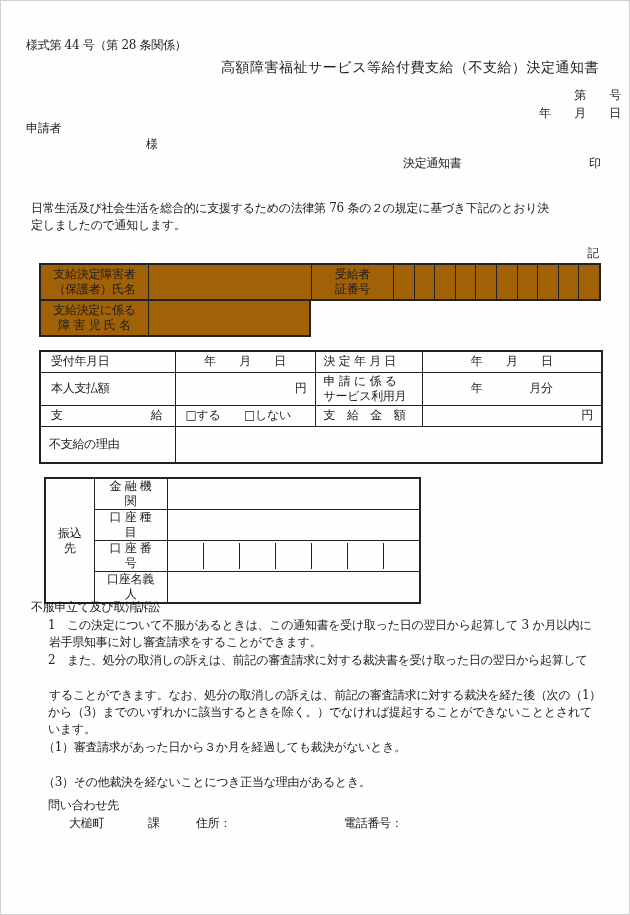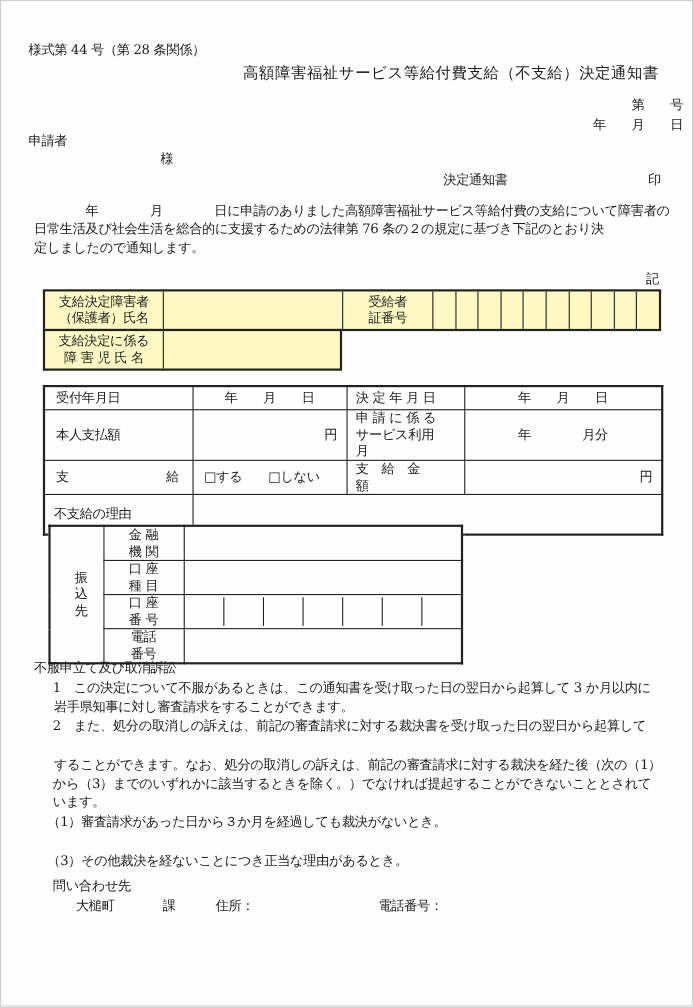--- a/index.html
+++ b/index.html
@@ -8,36 +8,36 @@
     position:relative; width:630px; height:915px; background:#fefefe;
     font-family:"DejaVu Serif","Liberation Serif",serif;
     font-size:12px; color:#1c1c1c; overflow:hidden; margin:0 auto;
     border:1px solid #cfcfcf;
   }
   .line { position:absolute; white-space:pre; letter-spacing:-0.3px; line-height:13px; }
   .title { font-size:14px; letter-spacing:0.5px; }
   .ctrline { text-align:right; }
 
   
-  .t1row { position:absolute; display:flex; border:2px solid #222; background:#fef9c3; }
+  .t1row { position:absolute; display:flex; border:2px solid #222; background:#a16207; }
   .t1row > div { height:100%; }
   .t1row > div + div { border-left:1px solid #222; }
   .lblc {
     display:flex; align-items:center; justify-content:center; text-align:center;
     white-space:pre-line; line-height:15px; letter-spacing:-0.3px;
   }
   .cellsbox { flex:1; display:flex; }
   .ncell { flex:1; }
   .ncell + .ncell { border-left:1px solid #222; }
 
   
   table { position:absolute; border-collapse:collapse; table-layout:fixed; background:#fefefe; }
   table, td { border:1px solid #222; }
   table { border-width:2px; }
-  td { font-size:12px; vertical-align:middle; line-height:15px; letter-spacing:-0.3px; padding:0 22px; }
+  td { font-size:12px; vertical-align:middle; line-height:15px; letter-spacing:-0.3px; padding:0 10px; }
   td.ctr { text-align:center; }
   td.rt  { text-align:right; padding-right:8px; }
   td.pl10{ padding-left:10px; }
   td.pl8 { padding-left:8px; }
   td.pre { white-space:pre-line; }
   td.nopad { padding:0; }
   .between { display:flex; justify-content:space-between; padding:0 12px 0 10px; }
   .acells { display:flex; height:26px; }
   .acell { flex:1; }
   .acell + .acell { border-left:1px solid #222; }
@@ -49,21 +49,20 @@
 
   <div class="line" style="left:25px;top:38px">様式第 44 号（第 28 条関係）</div>
   <div class="line title ctrline" style="left:0;right:30px;top:60px">高額障害福祉サービス等給付費支給（不支給）決定通知書</div>
   <div class="line" style="right:8px;top:88px">第　　号</div>
   <div class="line" style="right:8px;top:106px">年　　月　　日</div>
   <div class="line" style="left:25px;top:121px">申請者</div>
   <div class="line" style="left:145px;top:137px">様</div>
   <div class="line" style="left:402px;top:156px">決定通知書</div>
   <div class="line" style="left:588px;top:156px">印</div>
 
-  <div class="line" style="left:30px;top:184px">　　　　年　　　　月　　　　日に申請のありました高額障害福祉サービス等給付費の支給について障害者の</div>
   <div class="line" style="left:30px;top:201px">日常生活及び社会生活を総合的に支援するための法律第 76 条の２の規定に基づき下記のとおり決</div>
   <div class="line" style="left:30px;top:218px">定しましたので通知します。</div>
   <div class="line ctrline" style="left:0;right:30px;top:246px">記</div>
 
   <div class="t1row" style="left:38px;top:262px;width:562px;height:38px">
     <div class="lblc" style="width:107px">支給決定障害者
 （保護者）氏名</div>
     <div style="width:163px"></div>
     <div class="lblc" style="width:82px">受給者
 証番号</div>
@@ -149,21 +148,21 @@
           <div class="acell"></div>
           <div class="acell"></div>
           <div class="acell"></div>
           <div class="acell"></div>
           <div class="acell"></div>
           <div class="acell"></div>
         </div>
       </td>
     </tr>
     <tr style="height:27px">
-      <td class="ctr">電話番号</td>
+      <td class="ctr">口座名義人</td>
       <td></td>
     </tr>
   </tbody>
     </table>
 
   <div class="line" style="left:30px;top:600px">不服申立て及び取消訴訟</div>
   <div class="line" style="left:47px;top:618px">1　この決定について不服があるときは、この通知書を受け取った日の翌日から起算して 3 か月以内に</div>
   <div class="line" style="left:48px;top:635px">岩手県知事に対し審査請求をすることができます。</div>
   <div class="line" style="left:47px;top:653px">2　また、処分の取消しの訴えは、前記の審査請求に対する裁決書を受け取った日の翌日から起算して</div>
   <div class="line" style="left:48px;top:688px">することができます。なお、処分の取消しの訴えは、前記の審査請求に対する裁決を経た後（次の（1）</div>

